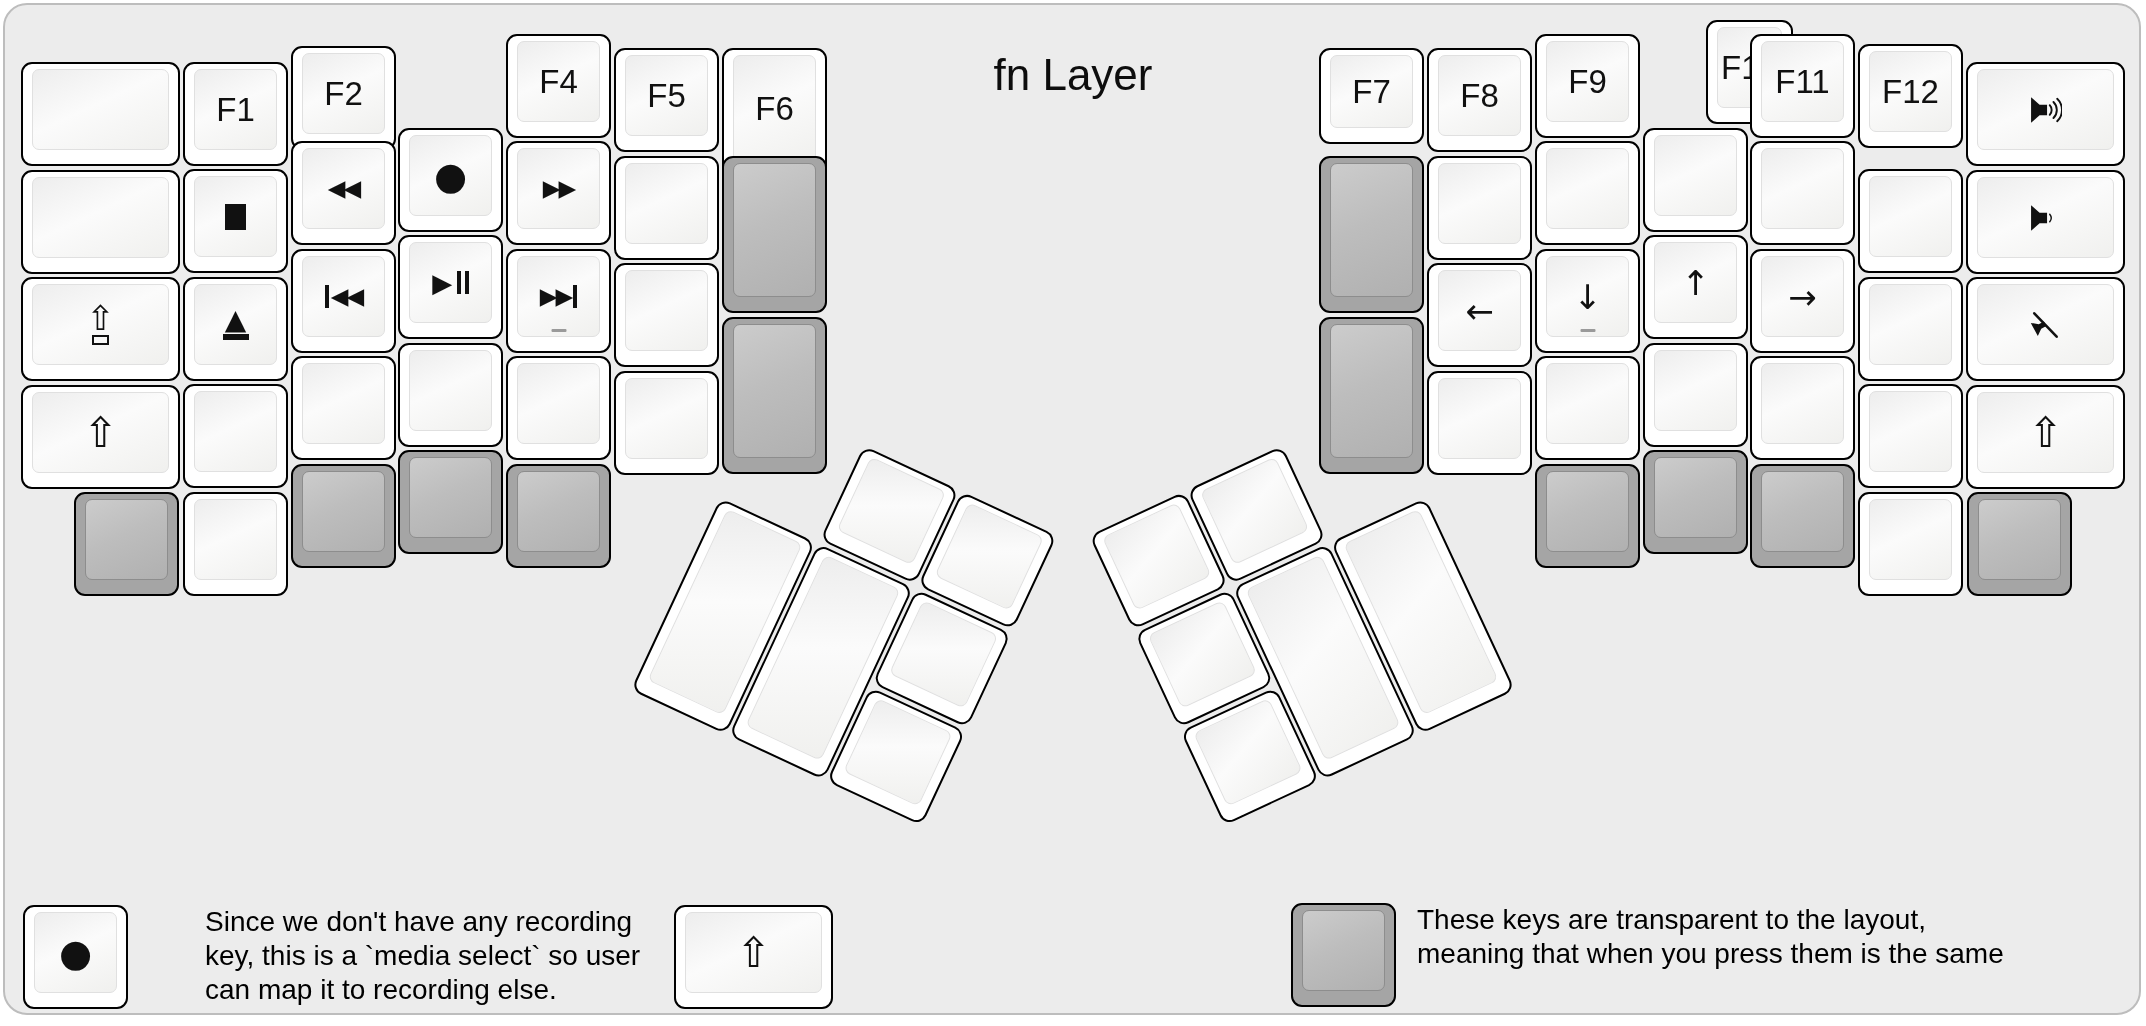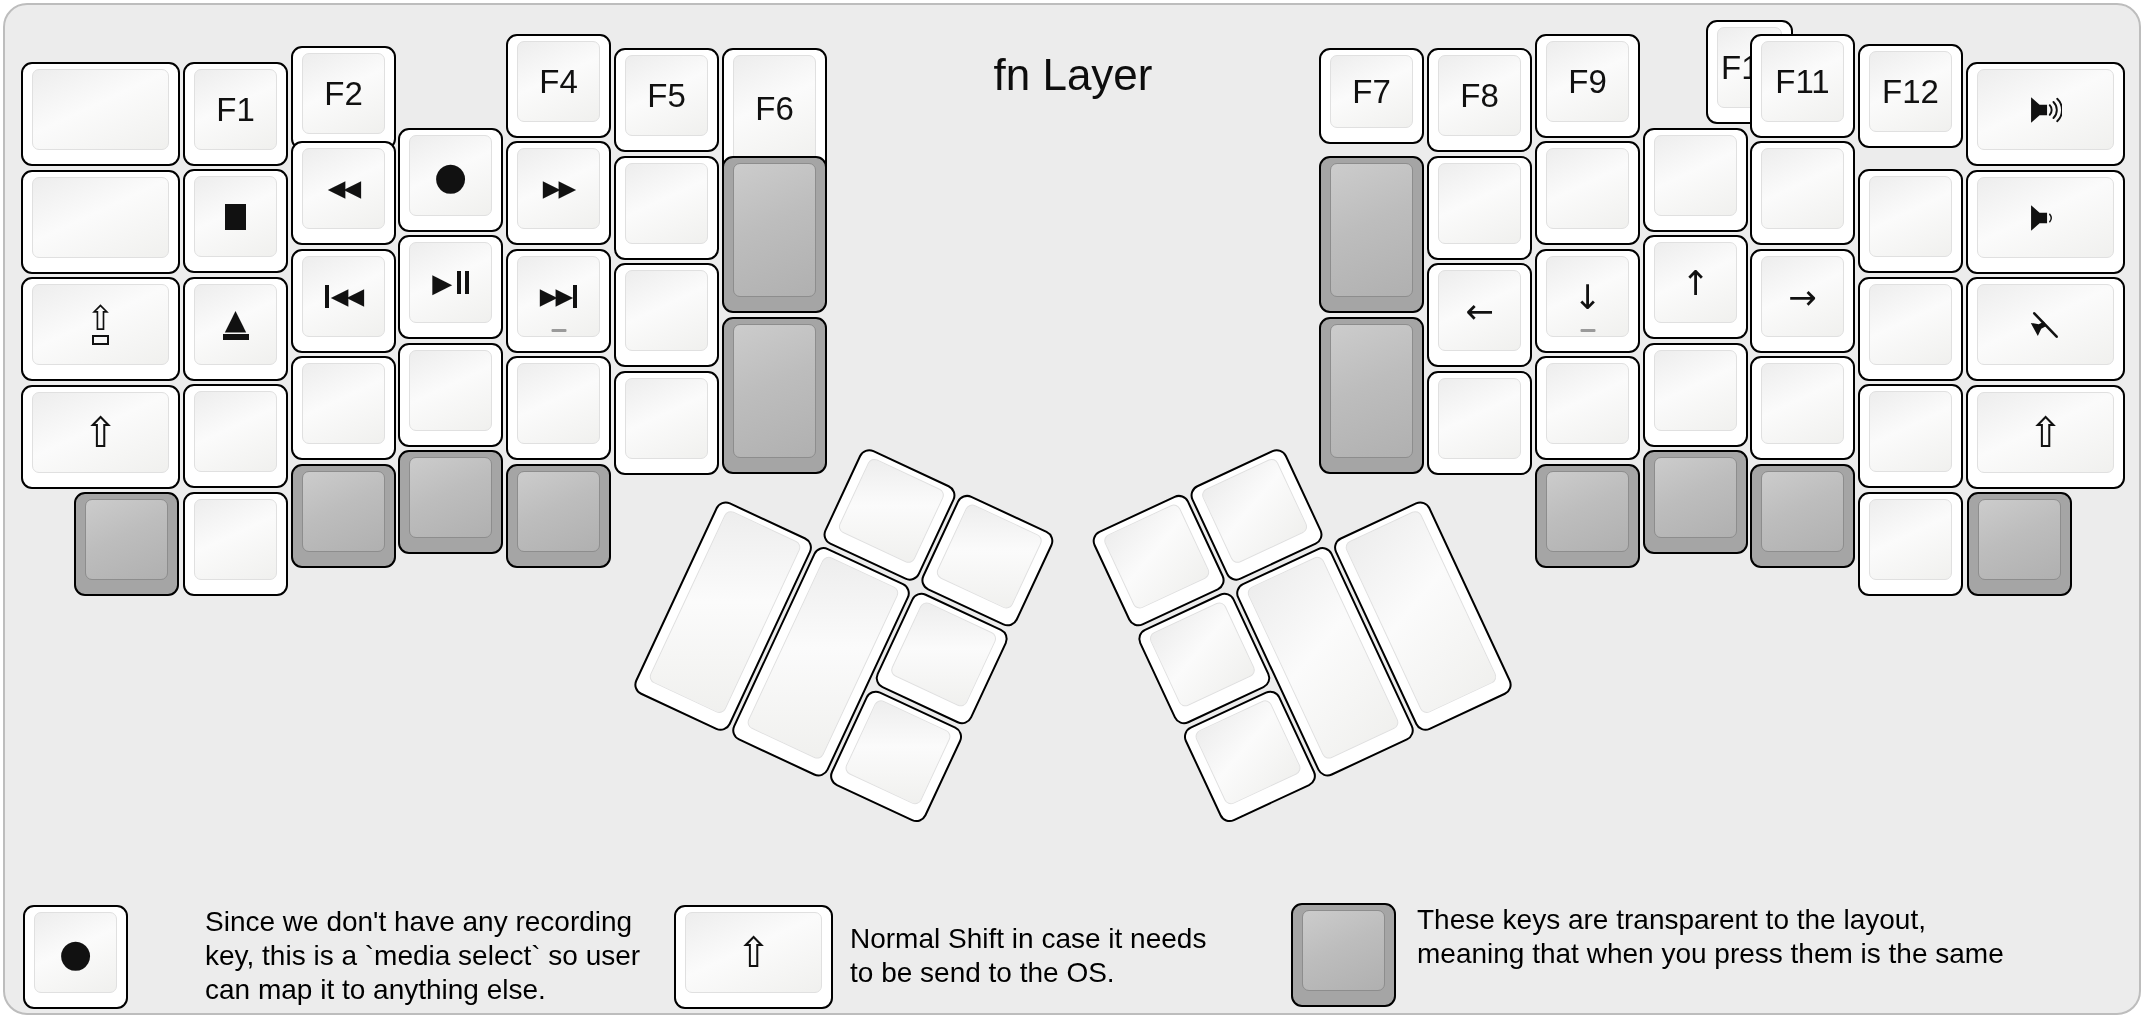--- a/index.html
+++ b/index.html
@@ -384,30 +384,26 @@
       </div>
     </div>
     <div class="key" style="left: 23px; top: 905px; width: 105px; height: 104px;">
       <div class="face">
         <span class="uni record-glyph">●</span>
       </div>
     </div>
     <div class="legend-text" style="left: 205px; top: 905px;">
       <span>Since we don't have any recording</span>
       <span>key, this is a `media select` so user</span>
-      <span>can map it to anything else.</span>
+      <span>can map it to recording else.</span>
     </div>
     <div class="key" style="left: 674px; top: 905px; width: 159px; height: 104px;">
       <div class="face">
         <span class="uni shift-glyph">⇧</span>
       </div>
-    </div>
-    <div class="legend-text" style="left: 850px; top: 922px;">
-      <span>Normal Shift in case it needs</span>
-      <span>to be send to the OS.</span>
     </div>
     <div class="key gray" style="left: 1291px; top: 903px; width: 105px; height: 104px;">
       <div class="face"></div>
     </div>
     <div class="legend-text" style="left: 1417px; top: 903px;">
       <span>These keys are transparent to the layout,</span>
       <span>meaning that when you press them is the same</span>
     </div>
   </div>
 

